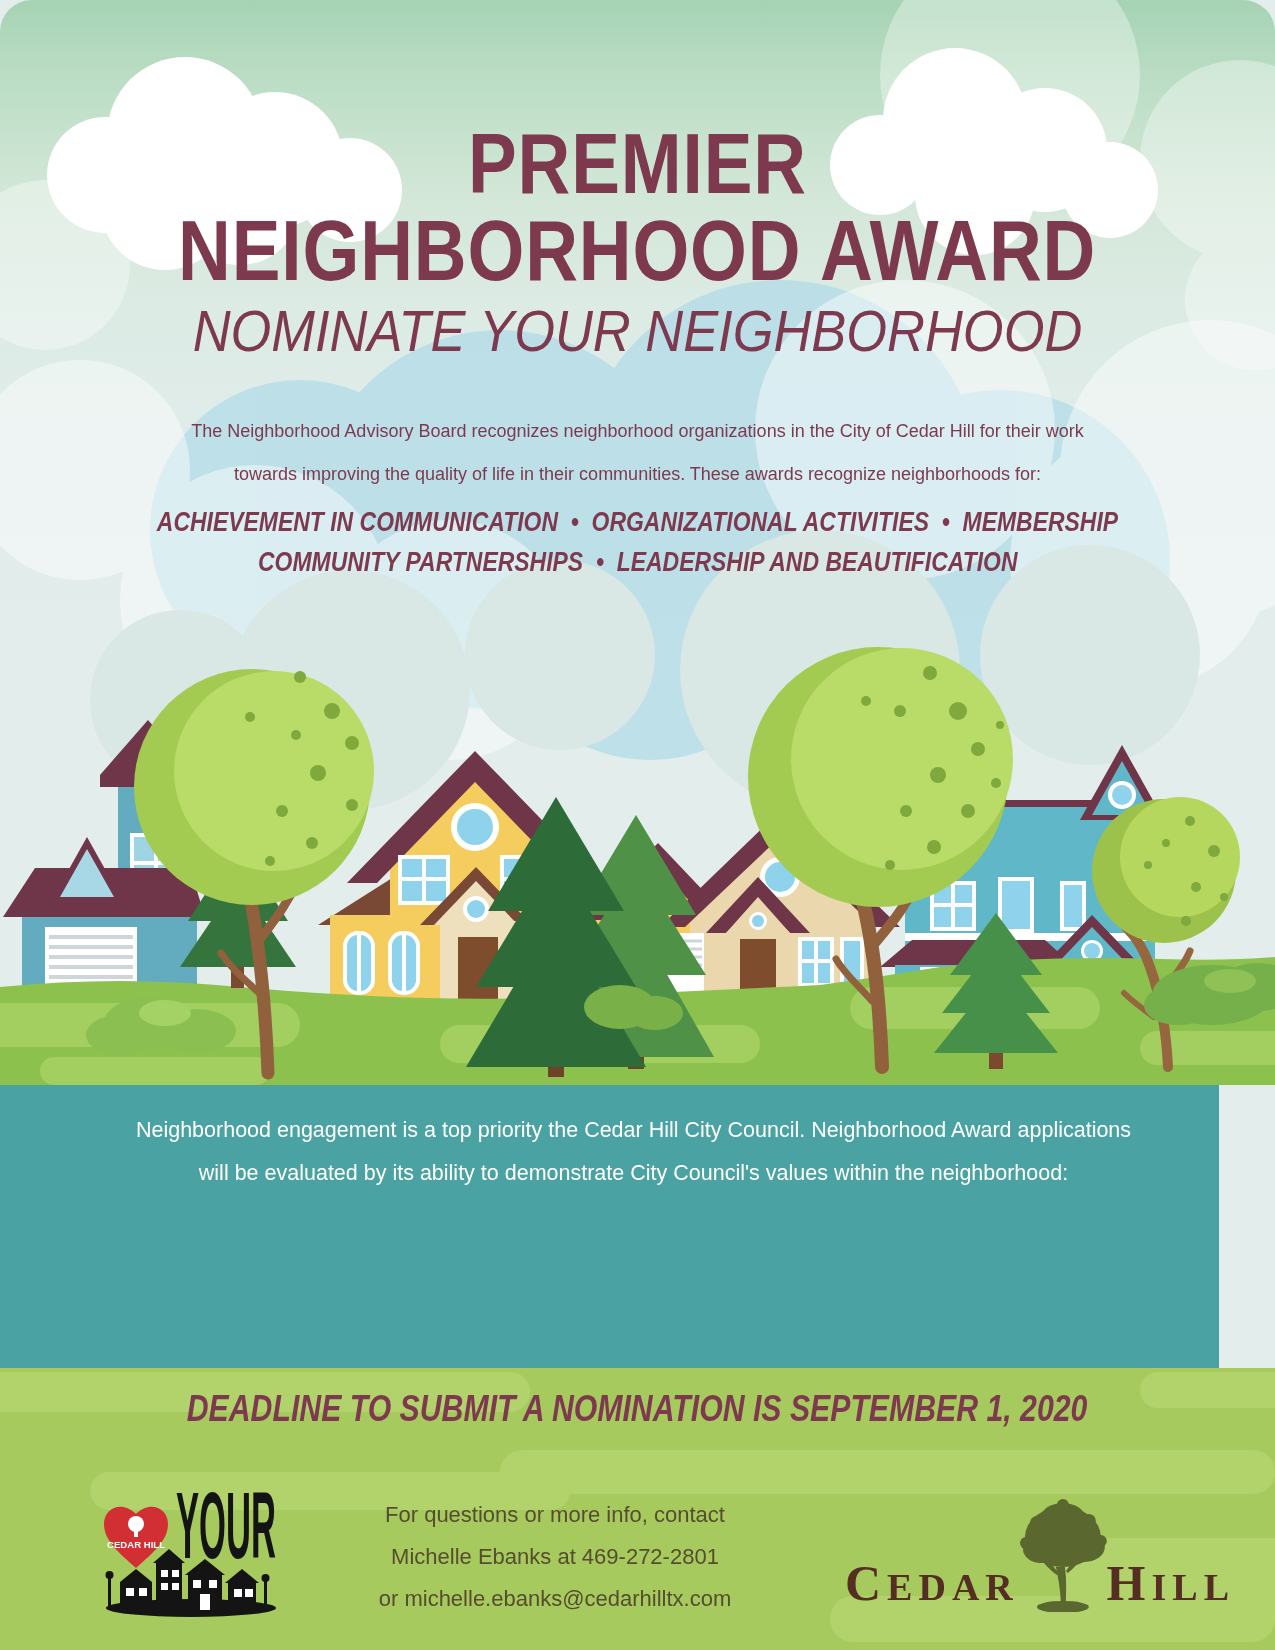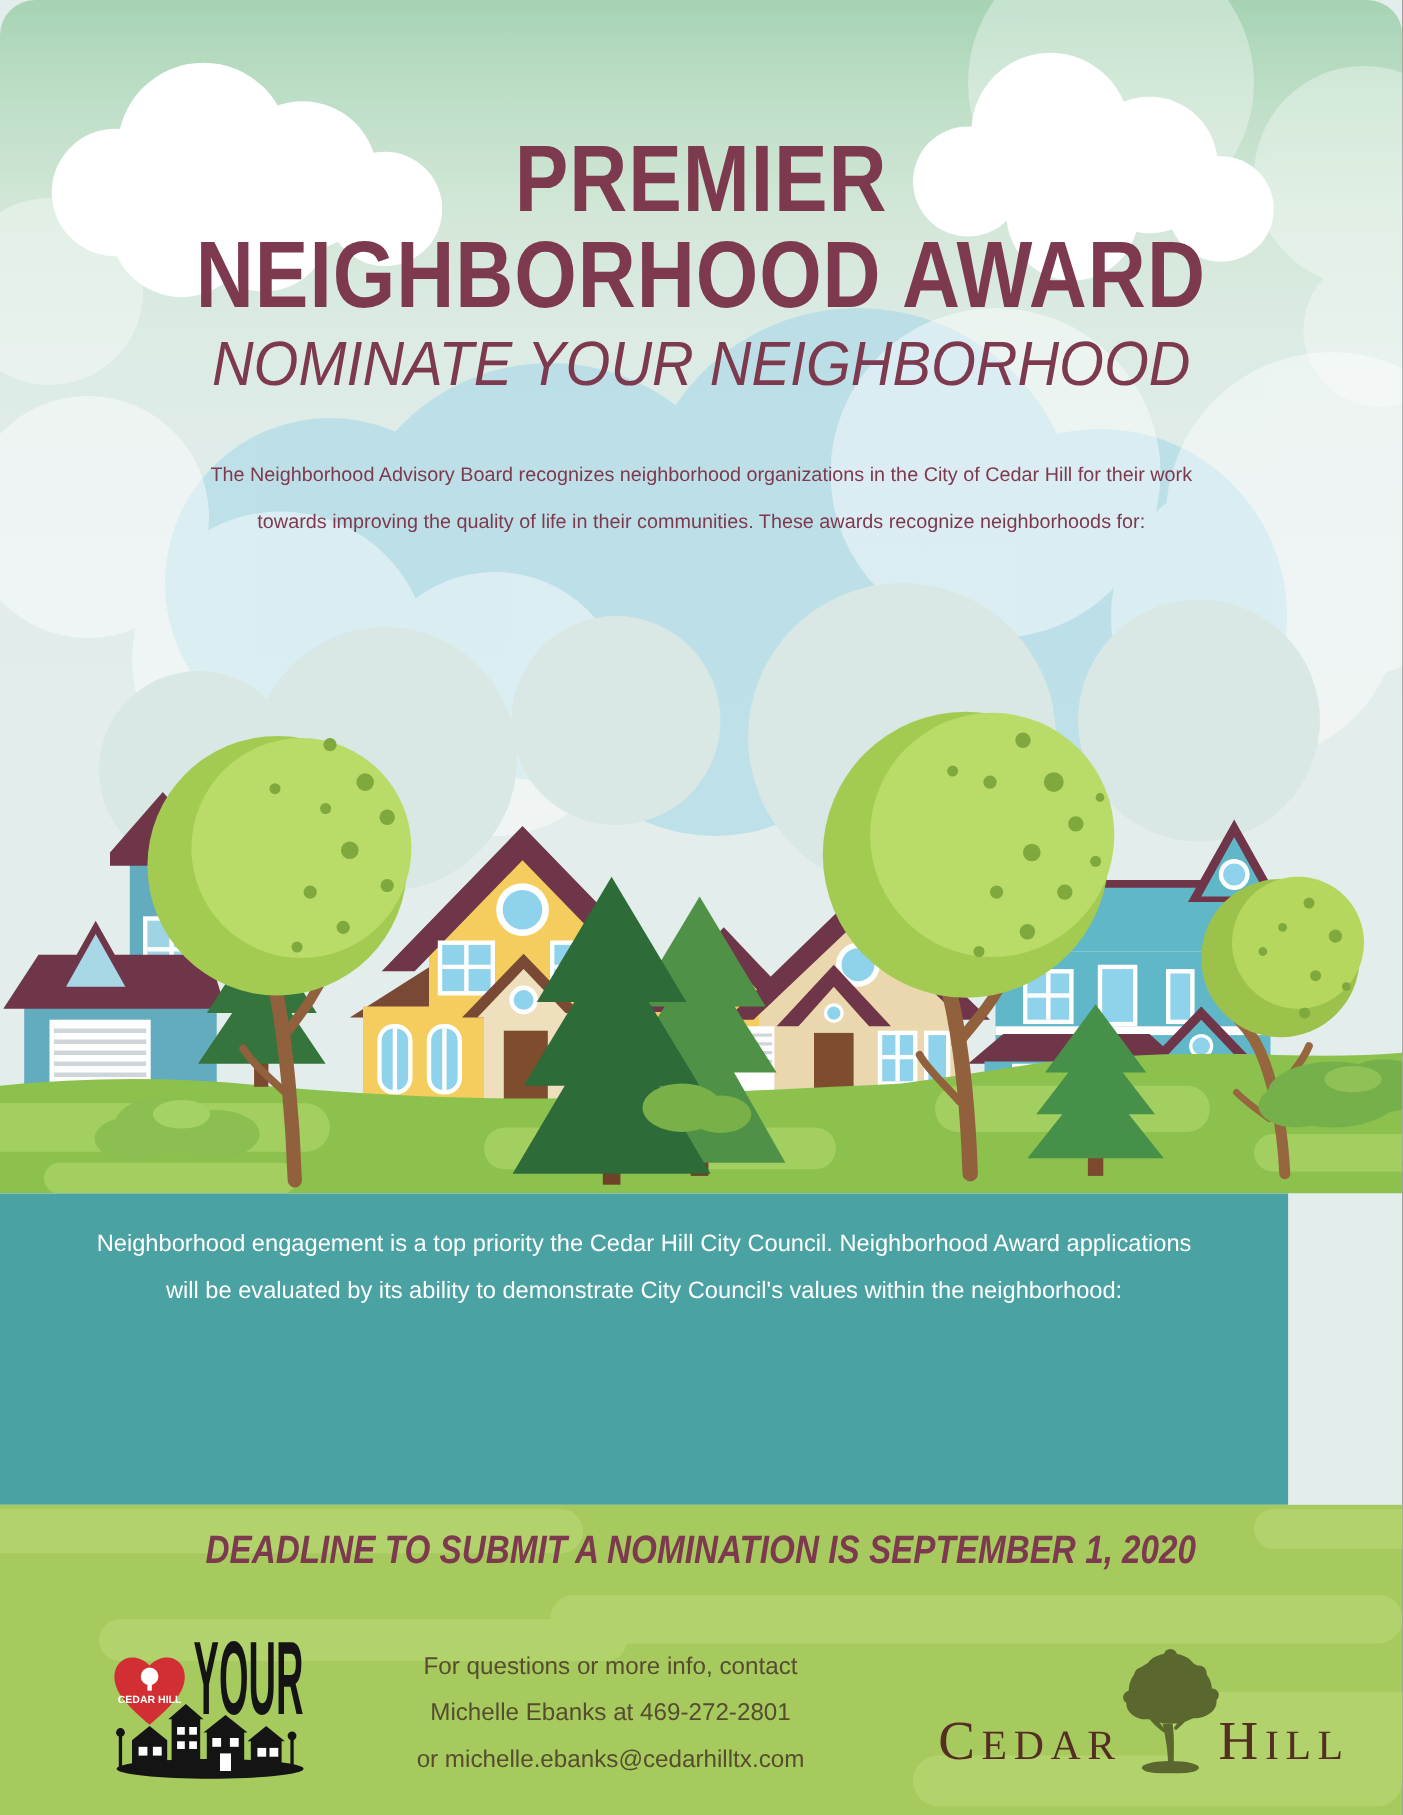--- a/index.html
+++ b/index.html
@@ -21,21 +21,21 @@
   .squeeze{display:inline-block; transform:scaleX(.85); transform-origin:50% 50%; white-space:pre;}
   .title{top:120px; font-size:86px; line-height:86px; font-weight:bold; letter-spacing:1px;}
   .title2{top:207px;}
   .subtitle{top:300px; font-size:57px; line-height:62px; font-style:italic; font-weight:400;}
   .subtitle .squeeze{transform:scaleX(.92);}
   .intro{top:410px; font-size:18px; line-height:43px; font-weight:400;}
   .criteria{top:502px; font-size:27px; line-height:40px; font-weight:bold; font-style:italic;}
   
   .values{
     position:absolute; left:0; top:1085px; width:1171px; height:283px;
-    background:#4ba2a3; color:#ffffff; text-align:center;
+    background:#4ba2a3; color:#ffffff; text-align:center;padding-left:48px;
   }
   .values-par{margin-top:24px; font-size:21.5px; line-height:43px;}
   .values-lines{margin-top:12px; font-size:26px; line-height:43px; font-weight:bold; font-style:italic;}
   
   .bottom{
     position:absolute; left:0; top:1368px; width:1275px; height:282px;
     background:#a6ca5e;
   }
   .deco{position:absolute; background:#b2d36c; border-radius:26px;}
   .deadline{
@@ -46,21 +46,21 @@
   .contact{
     position:absolute; left:320px; top:1494px; width:470px; text-align:center;
     color:#564d2e; font-size:22px; line-height:42px;
   }
   .love-logo{position:absolute; left:96px; top:1482px;}
   .cedar-logo{
     position:absolute; left:845px; top:1472px; width:390px; height:140px;
     display:flex; align-items:flex-end; justify-content:center;
   }
   .chword{
-    font-family:"Liberation Serif", serif; font-weight:normal; color:#552e23;
+    font-family:"Liberation Serif", serif; font-weight:bold; color:#552e23;
     font-size:38px; letter-spacing:6px; line-height:38px; margin-bottom:6px; display:inline-block;
   }
   .chword::first-letter{font-size:50px;}
   .cedar-tree{margin:0 -6px;}
 </style>
 </head>
 <body>
 
 <div class="poster">
 
@@ -120,20 +120,24 @@
 
     <div class="hero-text title"><span class="squeeze">PREMIER</span></div>
     <div class="hero-text title title2"><span class="squeeze">NEIGHBORHOOD AWARD</span></div>
     <div class="hero-text subtitle"><span class="squeeze">NOMINATE YOUR NEIGHBORHOOD</span></div>
 
     <div class="hero-text intro">
       <div>The Neighborhood Advisory Board recognizes neighborhood organizations in the City of Cedar Hill for their work</div>
       <div>towards improving the quality of life in their communities. These awards recognize neighborhoods for:</div>
     </div>
 
+    <div class="hero-text criteria">
+      <div><span class="squeeze">ACHIEVEMENT IN COMMUNICATION  •  ORGANIZATIONAL ACTIVITIES  •  MEMBERSHIP</span></div>
+      <div><span class="squeeze">COMMUNITY PARTNERSHIPS  •  LEADERSHIP AND BEAUTIFICATION</span></div>
+    </div>
 
     <svg class="illustration" width="1275" height="470" viewBox="0 0 1275 470">
 
       <g>
         <rect x="118" y="152" width="72" height="230" fill="#63abbe"></rect>
         <polygon points="100,160 148,105 196,160 196,172 100,172" fill="#6e3648"></polygon>
         <rect x="130" y="218" width="52" height="62" fill="#ffffff"></rect>
         <rect x="134" y="222" width="44" height="54" fill="#9fd4e4"></rect>
         <rect x="154" y="222" width="4" height="54" fill="#ffffff"></rect>
         <rect x="134" y="246" width="44" height="4" fill="#ffffff"></rect>

